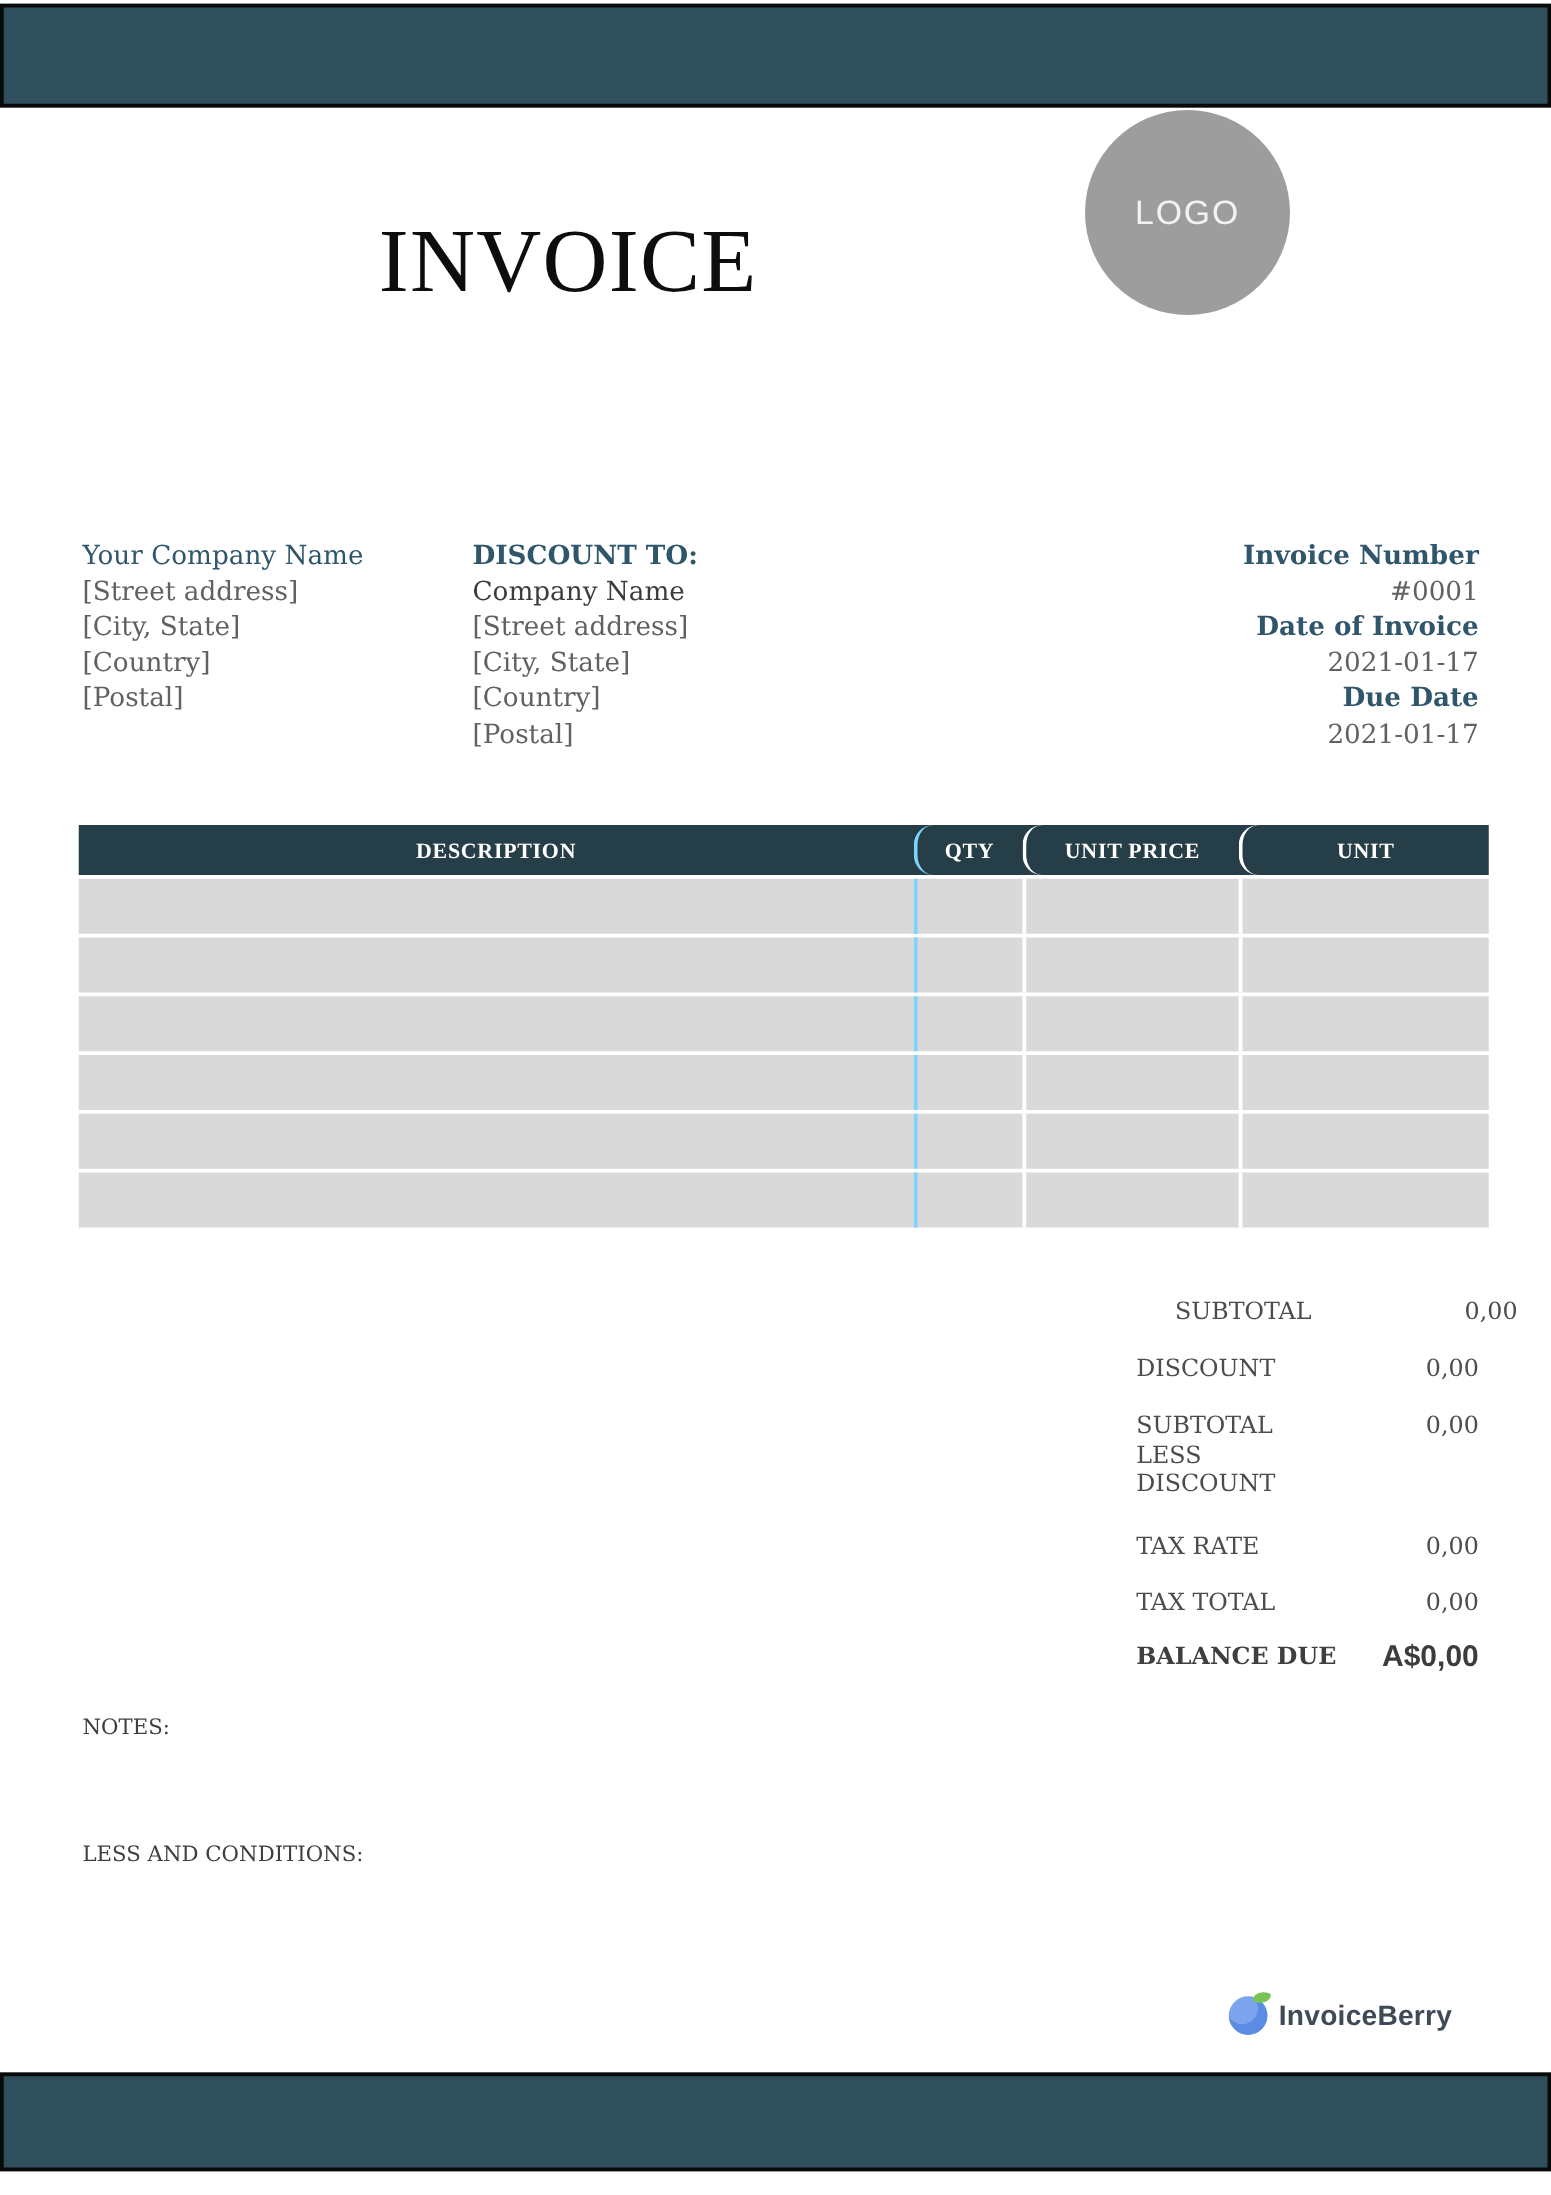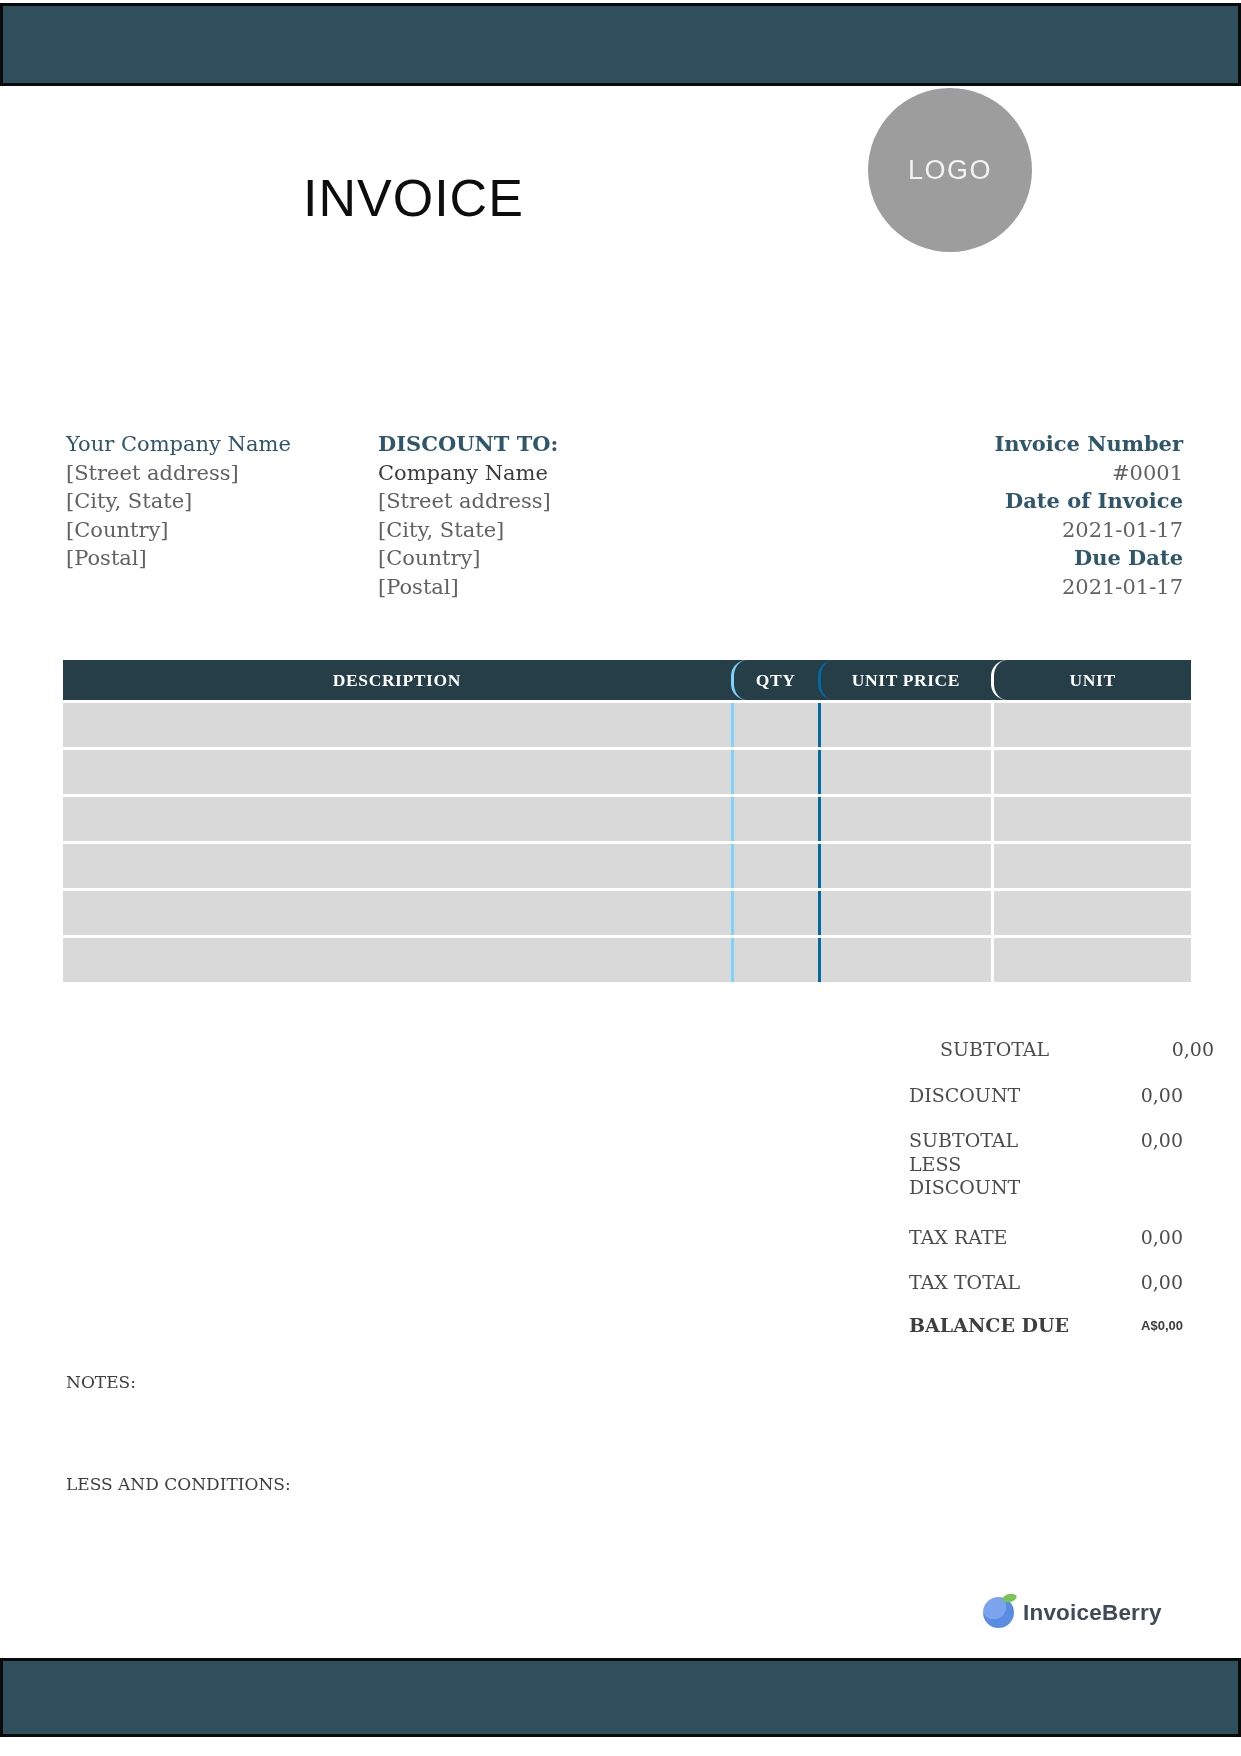--- a/index.html
+++ b/index.html
@@ -21,21 +21,21 @@
     font-family:"DejaVu Serif", serif; overflow:hidden;
   }
   .bar {
     position:absolute; left:0; width:1241px; height:83px;
     background:var(--bar); border:3px solid #0a0a0a;
   }
   .bar.top { top:3px; }
   .bar.bottom { top:1658px; height:79px; }
   .doc-title {
     position:absolute; left:303px; top:168px;
-    font-family:Liberation Sans, sans-serif; font-size:52px; color:#0d0d0d;
+    font-family:Liberation Serif, serif; font-size:72px; color:#0d0d0d;
     letter-spacing:1px;
   }
   .logo-circle {
     position:absolute; left:868px; top:88px; width:164px; height:164px;
     border-radius:50%; background:var(--logo-gray);
     display:flex; align-items:center; justify-content:center;
     color:#F2F2F2; font-family:"Liberation Sans", sans-serif;
     font-size:27px; letter-spacing:1.5px;
   }
   
@@ -54,34 +54,34 @@
   .thead { display:flex; height:40px; background:var(--table-header); }
   .thead .tcell {
     display:flex; align-items:center; justify-content:center;
     color:#ffffff; font-family:"Liberation Serif", serif; font-weight:bold;
     font-size:17.5px; letter-spacing:0.6px;border-radius:16px;
   }
   .trow { display:flex; height:44px; margin-top:3px; }
   .trow .tcell { background:var(--row); }
   .tcell.c0 { width:59.2%; }
   .tcell.c1 { width:7.7%; border-left:3px solid #7dd3fc; }
-  .tcell.c2 { width:15.4%; border-left:3px solid #0369a1; }
+  .tcell.c2 { width:15.4%; border-left:3px solid #ffffff; }
   .tcell.c3 { width:17.7%; border-left:3px solid #fff; }
   
   .total-row {
     position:absolute; left:909px; width:274px;
     display:flex; justify-content:space-between; align-items:flex-start;
     font-size:19px; color:#4C4C4C; line-height:23.5px;
   }
   .total-row .tlabel { text-align:left; }
   .total-row.wrap3 .tlabel { width:118px; }
   .total-row.balance .tlabel { font-weight:bold; color:#3F3F3F; }
   .total-row.balance .tvalue {
     font-family:"Liberation Sans", sans-serif; font-weight:bold;
-    font-size:13px; color:var(--dark);
+    font-size:24px; color:var(--dark);
   }
   .section-label {
     position:absolute; left:66px; font-size:17px; font-weight:normal; color:#3F3F3F;
   }
   .section-label.notes { top:1372px; }
   .section-label.terms { top:1474px; }
   
   .brand { position:absolute; left:983px; top:1597px; display:flex; align-items:center; gap:9px; }
   .berry {
     position:relative; width:31px; height:31px; border-radius:50%;

